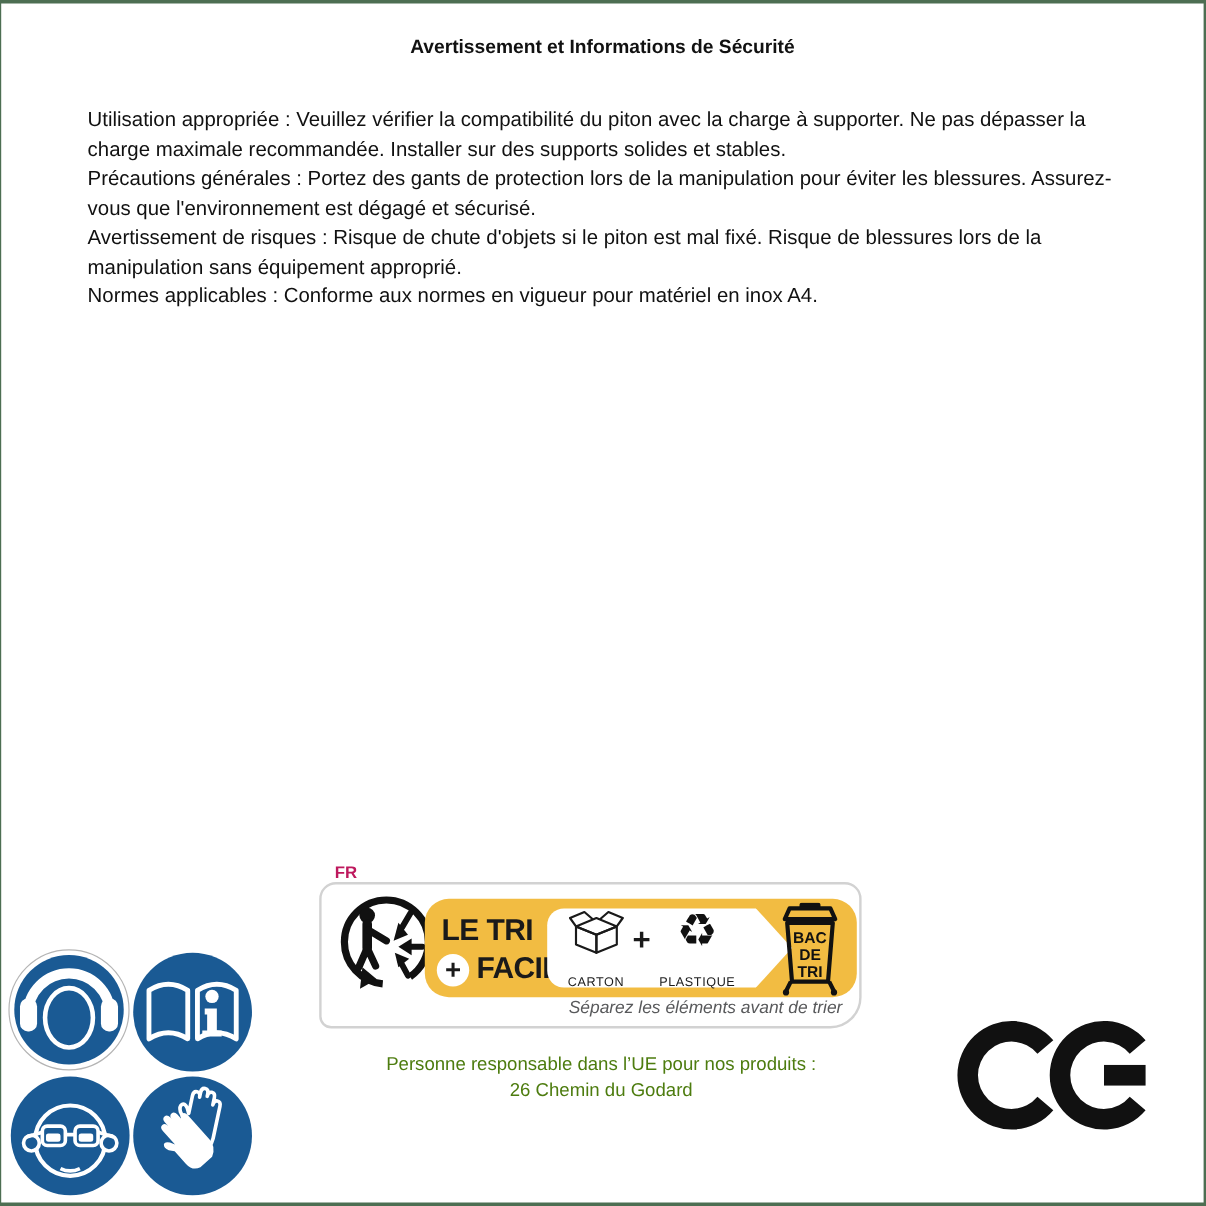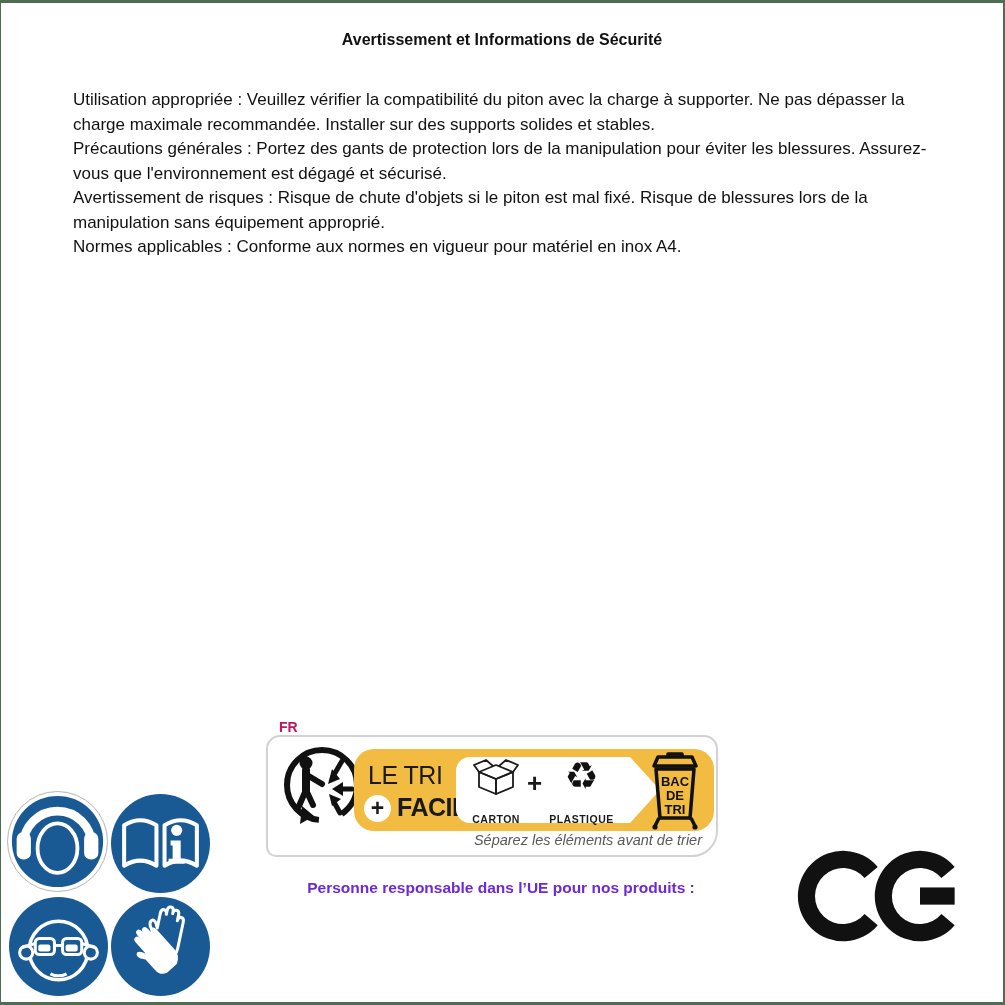--- a/index.html
+++ b/index.html
@@ -22,50 +22,50 @@
   .fr-code { position:absolute; left:267px; top:716px; font-size:14px; font-weight:bold; color:#be185d;margin-left:11px; }
   .tri-label {
     position:absolute; left:265px; top:732px; width:452px; height:122px;
     background:#fff; border:2px solid #d2d2d2; border-radius:14px 14px 26px 10px;
   }
   .triman { position:absolute; left:12px; top:6px; }
   .band {
     position:absolute; left:86px; top:12px; width:360px; height:82px;
     background:#F2BC42; border-radius:20px;
   }
-  .band-le-tri { position:absolute; left:14px; top:12px; font-size:25px; font-weight:normal; color:#1a1a1a; letter-spacing:-0.5px; }
+  .band-le-tri { position:absolute; left:14px; top:12px; font-size:25px; font-weight:bold; color:#1a1a1a; letter-spacing:-0.5px; }
   .plus-circle {
     position:absolute; left:10px; top:46px; width:27px; height:27px; border-radius:50%;
     background:#fff; color:#1a1a1a; font-size:23px; font-weight:bold;
     display:flex; align-items:center; justify-content:center; line-height:1;
   }
   .band-facile { position:absolute; left:43px; top:44px; font-size:25px; font-weight:bold; color:#1a1a1a; letter-spacing:-0.5px; }
   .white-rect {
     position:absolute; left:102px; top:8px; width:174px; height:66px;
     background:#fff; border-radius:14px 0 0 14px;
     display:flex; align-items:center; justify-content:center; gap:7px;
   }
   .white-tip {
     position:absolute; left:276px; top:8px; width:30px; height:66px; background:#fff;
     clip-path:polygon(0 0, 100% 50%, 0 100%);
   }
   .material { display:flex; flex-direction:column; align-items:center; }
-  .material-label { font-size:10.5px; font-weight:bold; color:#1a1a1a; letter-spacing:0.5px; margin-top:17px; }
+  .material-label { font-size:10.5px; font-weight:normal; color:#1a1a1a; letter-spacing:0.5px; margin-top:17px; }
   .mat-plus { font-size:26px; font-weight:bold; color:#1a1a1a; margin-top:-14px; }
   .recycle-glyph { font-size:38px; line-height:40px; color:#111; }
   .bin { position:absolute; left:292px; top:3px; }
   .bin text { font:bold 13px "Liberation Sans", sans-serif; fill:#111; }
   .tagline {
     position:absolute; right:14px; bottom:7px;
     font-size:14.5px; font-weight:normal; font-style:italic; color:#58595B;
   }
   
   .responsible {
     position:absolute; left:250px; top:874px; width:500px;
-    text-align:center; font-size:15.5px; font-weight:bold; color:#6d28d9; line-height:21px;
+    text-align:center; font-size:15.5px; font-weight:normal; color:#4d7c0f; line-height:21px;
   }
   
   .picto { position:absolute; width:101px; height:101px; }
   .picto svg { display:block; width:100%; height:100%; }
   .ringed { border:1px solid #b5b5b5; border-radius:50%; padding:2px; }
   #picto-ear { left:6px;  top:788px; }
   #picto-book { left:109px; top:790px; }
   #picto-goggles { left:7px; top:893px; }
   #picto-glove { left:109px; top:893px; }
   
@@ -142,20 +142,21 @@
         <text x="29" y="48" text-anchor="middle">DE</text>
         <text x="29" y="62" text-anchor="middle">TRI</text>
       </svg>
     </div>
 
     <div class="tagline">Séparez les éléments avant de trier</div>
   </div>
 
   <div class="responsible">
     <div>Personne responsable dans l’UE pour nos produits :</div>
+    <div>26 Chemin du Godard</div>
   </div>
 
   <div id="picto-ear" class="picto ringed">
     <svg viewBox="0 0 100 100">
       <circle cx="50" cy="50" r="48" fill="#1A5A94"></circle>
       <path d="M14,54 A36,36 0 0 1 86,54" fill="none" stroke="#fff" stroke-width="9"></path>
       <ellipse cx="50" cy="57" rx="21" ry="26" fill="none" stroke="#fff" stroke-width="4"></ellipse>
       <rect x="7" y="40" width="15" height="29" rx="7" fill="#fff"></rect>
       <rect x="78" y="40" width="15" height="29" rx="7" fill="#fff"></rect>
     </svg>

